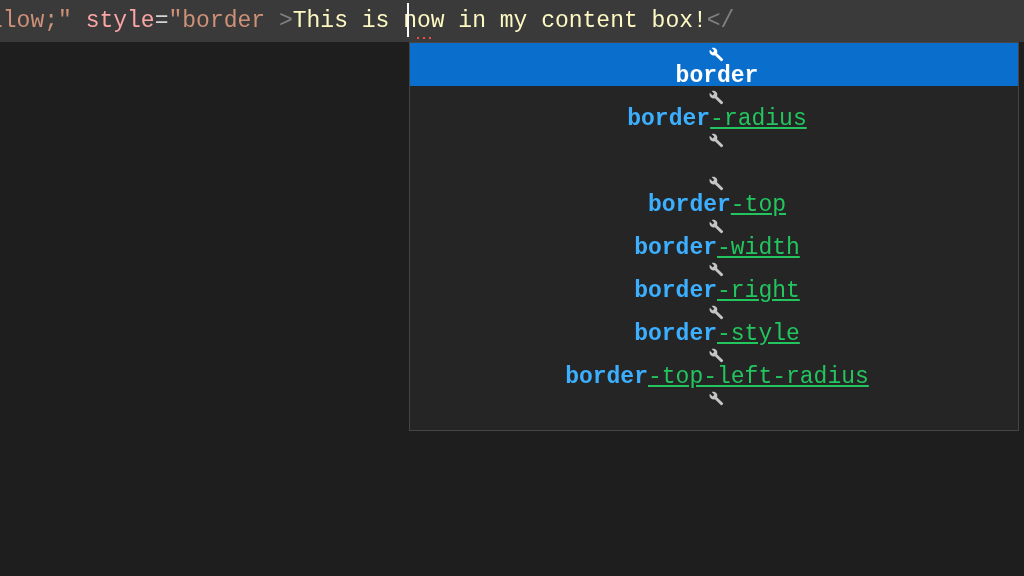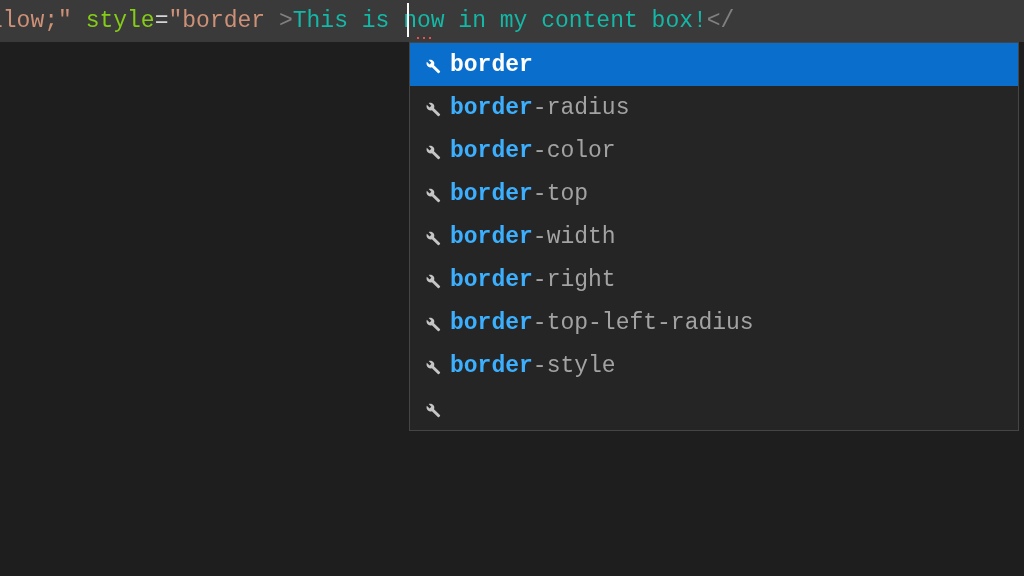--- a/index.html
+++ b/index.html
@@ -22,24 +22,24 @@
     background: #3a3a3a;
     white-space: pre;
     overflow: hidden;
   }
   .code-wrap {
     position: absolute;
     left: -80px;
     top: 0;
     white-space: pre;
   }
-  .tok-attr   { color: #84cc16; }
+  .tok-attr   { color: #fca5a5; }
   .tok-str    { color: #ce9178; }
   .tok-punct  { color: #d4d4d4; }
-  .tok-text   { color: #14b8a6; }
+  .tok-text   { color: #fef9c3; }
   .tok-bracket{ color: #808080; }
 
   .cursor {
     position: absolute;
     top: 3px;
     width: 2px;
     height: 34px;
     background: #fafafa;
     left: 407px;
   }
@@ -63,38 +63,39 @@
     background: #252526;
     border: 1px solid #454545;
   }
   .suggest-item {
     display: flex;
     align-items: center;
     height: 43px;
     padding: 0 2px 0 8px;
     color: #bbbbbb;
     cursor: pointer;
+    flex-direction: column;
   }
   .suggest-item.selected {
     background: #0a6fcc;
     color: #ffffff;
   }
   .suggest-item .icon {
     width: 26px;
     display: inline-flex;
     align-items: center;
     justify-content: center;
     margin-right: 6px;
     color: #c5c5c5;
   }
   .suggest-item.selected .icon { color: #ffffff; }
   .suggest-item .label { white-space: pre; }
   .suggest-item .hl { color: #3cb0ff; font-weight: 600; }
   .suggest-item.selected .hl { color: #ffffff; }
-  .suggest-item .rest { color: #a3a3a3; }
+  .suggest-item .rest { color: #22c55e; text-decoration: underline; }
 
   .wrench-svg { width: 20px; height: 20px; }
 </style>
 </head>
 <body>
 
 <div class="editor-line">
   <span class="code-wrap"><span class="tok-str">ox-yellow;"</span><span class="tok-text"> </span><span class="tok-attr">style</span><span class="tok-punct">=</span><span class="tok-str">"border</span><span class="tok-text"> </span><span class="tok-bracket">&gt;</span><span class="tok-text">This is now in my content box!</span><span class="tok-bracket">&lt;/</span></span>
   <span class="cursor"></span>
   <span class="squiggle"></span>
@@ -116,21 +117,20 @@
         </svg>
       </span>
       <span class="label"><span class="hl">border</span><span class="rest">-radius</span></span>
     </div>
     <div class="suggest-item">
       <span class="icon">
         <svg viewBox="0 0 24 24" class="wrench-svg">
           <path fill="currentColor" d="M22.7 19.3l-7.1-7.1c.6-1.4.5-3-.4-4.3-1.3-2-3.9-2.7-6-1.8l3.2 3.2-2.1 2.1L7 8.2c-.9 2.1-.2 4.7 1.8 6 1.3.9 2.9 1 4.3.4l7.1 7.1c.4.4 1 .4 1.4 0l1.1-1.1c.4-.3.4-1 0-1.3z"></path>
         </svg>
       </span>
-      <span class="label"><span class="hl">border</span><span class="rest">-color</span></span>
     </div>
     <div class="suggest-item">
       <span class="icon">
         <svg viewBox="0 0 24 24" class="wrench-svg">
           <path fill="currentColor" d="M22.7 19.3l-7.1-7.1c.6-1.4.5-3-.4-4.3-1.3-2-3.9-2.7-6-1.8l3.2 3.2-2.1 2.1L7 8.2c-.9 2.1-.2 4.7 1.8 6 1.3.9 2.9 1 4.3.4l7.1 7.1c.4.4 1 .4 1.4 0l1.1-1.1c.4-.3.4-1 0-1.3z"></path>
         </svg>
       </span>
       <span class="label"><span class="hl">border</span><span class="rest">-top</span></span>
     </div>
     <div class="suggest-item">
@@ -148,29 +148,29 @@
         </svg>
       </span>
       <span class="label"><span class="hl">border</span><span class="rest">-right</span></span>
     </div>
     <div class="suggest-item">
       <span class="icon">
         <svg viewBox="0 0 24 24" class="wrench-svg">
           <path fill="currentColor" d="M22.7 19.3l-7.1-7.1c.6-1.4.5-3-.4-4.3-1.3-2-3.9-2.7-6-1.8l3.2 3.2-2.1 2.1L7 8.2c-.9 2.1-.2 4.7 1.8 6 1.3.9 2.9 1 4.3.4l7.1 7.1c.4.4 1 .4 1.4 0l1.1-1.1c.4-.3.4-1 0-1.3z"></path>
         </svg>
       </span>
-      <span class="label"><span class="hl">border</span><span class="rest">-top-left-radius</span></span>
+      <span class="label"><span class="hl">border</span><span class="rest">-style</span></span>
     </div>
     <div class="suggest-item">
       <span class="icon">
         <svg viewBox="0 0 24 24" class="wrench-svg">
           <path fill="currentColor" d="M22.7 19.3l-7.1-7.1c.6-1.4.5-3-.4-4.3-1.3-2-3.9-2.7-6-1.8l3.2 3.2-2.1 2.1L7 8.2c-.9 2.1-.2 4.7 1.8 6 1.3.9 2.9 1 4.3.4l7.1 7.1c.4.4 1 .4 1.4 0l1.1-1.1c.4-.3.4-1 0-1.3z"></path>
         </svg>
       </span>
-      <span class="label"><span class="hl">border</span><span class="rest">-style</span></span>
+      <span class="label"><span class="hl">border</span><span class="rest">-top-left-radius</span></span>
     </div>
     <div class="suggest-item">
       <span class="icon">
         <svg viewBox="0 0 24 24" class="wrench-svg">
           <path fill="currentColor" d="M22.7 19.3l-7.1-7.1c.6-1.4.5-3-.4-4.3-1.3-2-3.9-2.7-6-1.8l3.2 3.2-2.1 2.1L7 8.2c-.9 2.1-.2 4.7 1.8 6 1.3.9 2.9 1 4.3.4l7.1 7.1c.4.4 1 .4 1.4 0l1.1-1.1c.4-.3.4-1 0-1.3z"></path>
         </svg>
       </span>
     </div>
   </div>
 

